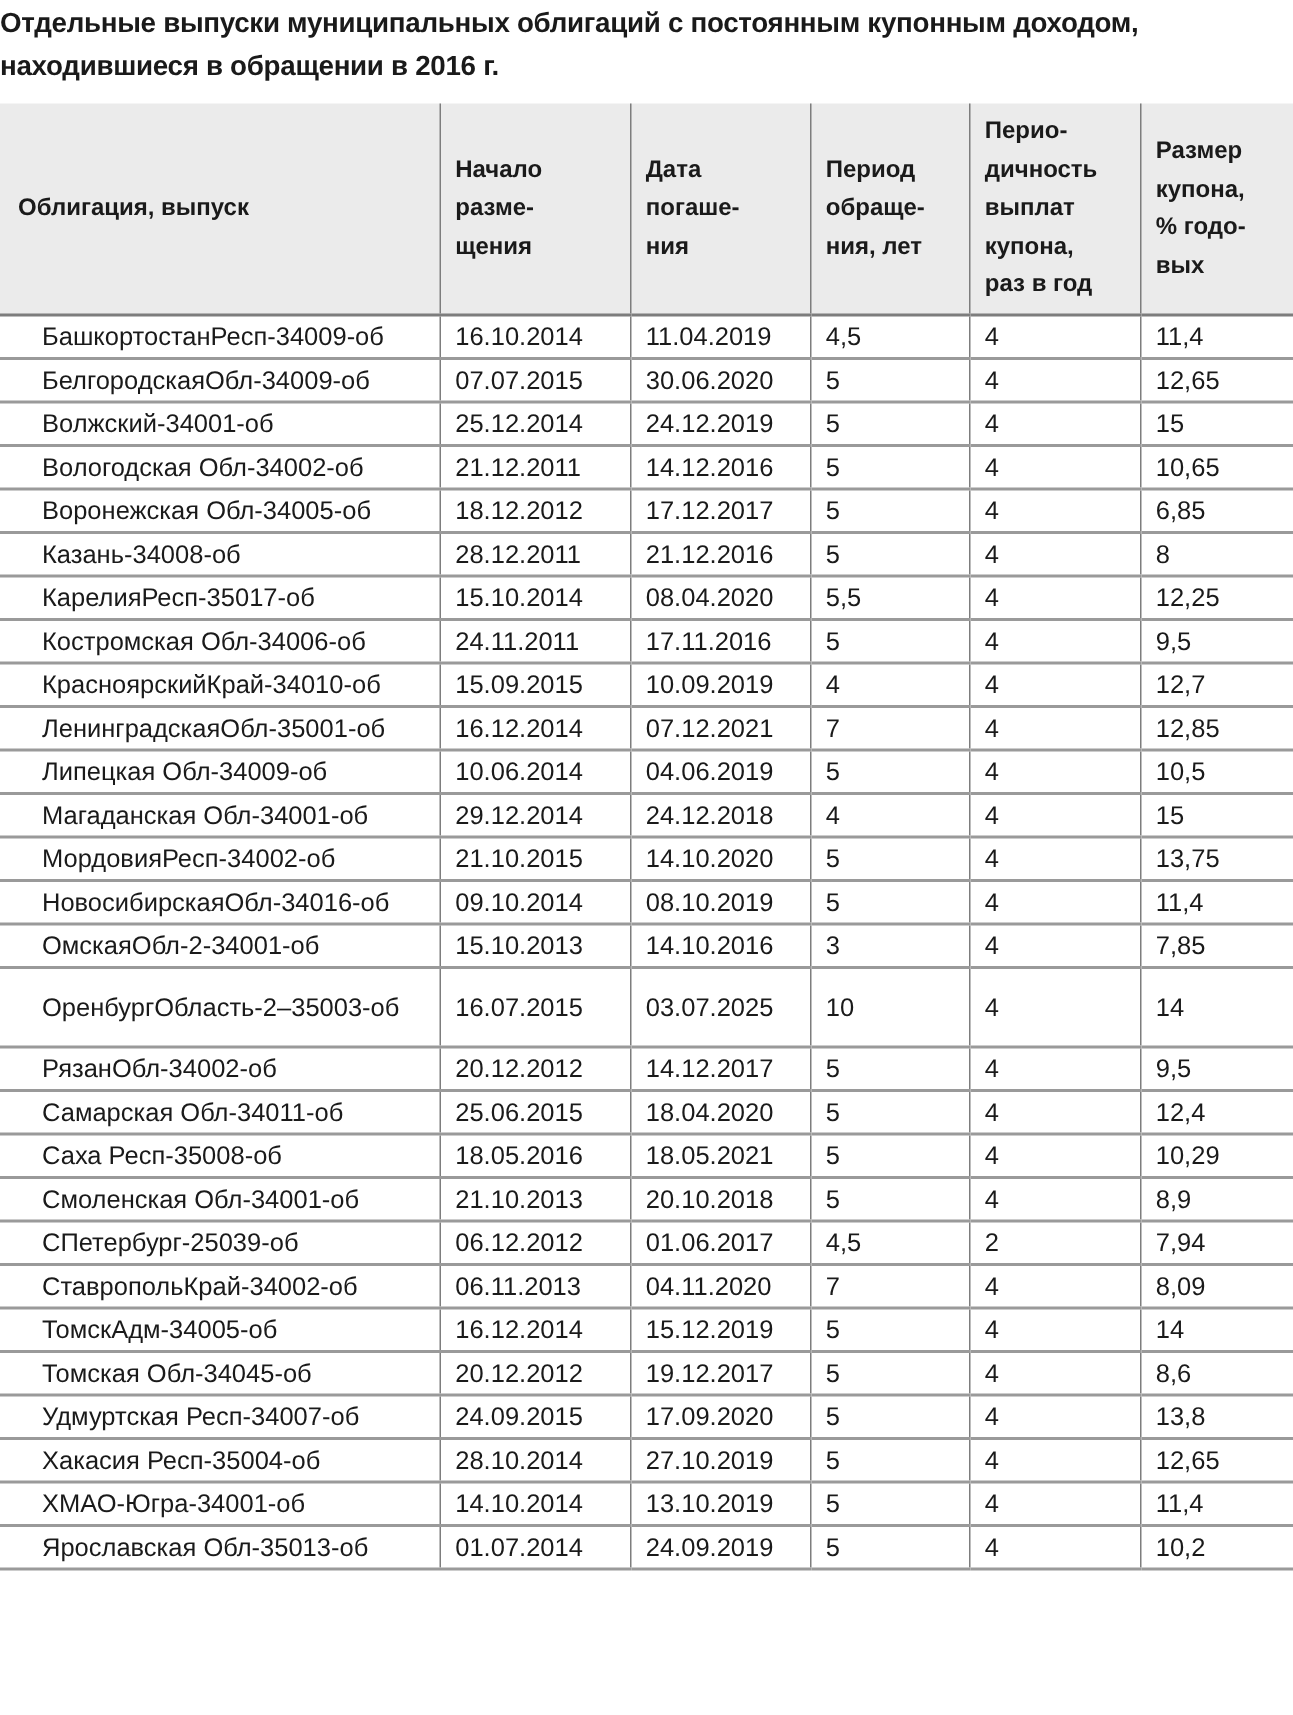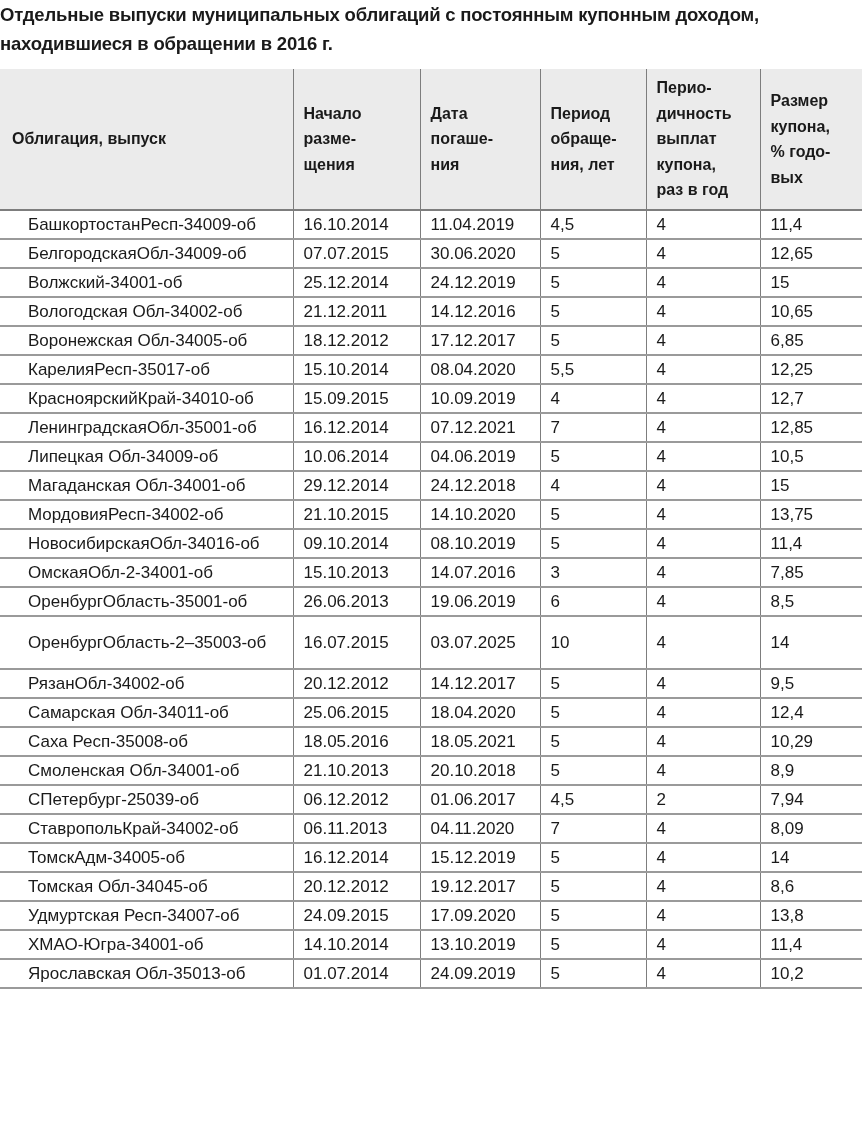--- a/index.html
+++ b/index.html
@@ -81,28 +81,44 @@
       </tr>
       <tr>
         <td>Воронежская Обл-34005-об</td>
         <td>18.12.2012</td>
         <td>17.12.2017</td>
         <td>5</td>
         <td>4</td>
         <td>6,85</td>
       </tr>
       <tr>
+        <td>Казань-34008-об</td>
+        <td>28.12.2011</td>
+        <td>21.12.2016</td>
+        <td>5</td>
+        <td>4</td>
+        <td>8</td>
+      </tr>
+      <tr>
         <td>КарелияРесп-35017-об</td>
         <td>15.10.2014</td>
         <td>08.04.2020</td>
         <td>5,5</td>
         <td>4</td>
         <td>12,25</td>
       </tr>
       <tr>
+        <td>Костромская Обл-34006-об</td>
+        <td>24.11.2011</td>
+        <td>17.11.2016</td>
+        <td>5</td>
+        <td>4</td>
+        <td>9,5</td>
+      </tr>
+      <tr>
         <td>КрасноярскийКрай-34010-об</td>
         <td>15.09.2015</td>
         <td>10.09.2019</td>
         <td>4</td>
         <td>4</td>
         <td>12,7</td>
       </tr>
       <tr>
         <td>ЛенинградскаяОбл-35001-об</td>
         <td>16.12.2014</td>
@@ -139,32 +155,24 @@
         <td>НовосибирскаяОбл-34016-об</td>
         <td>09.10.2014</td>
         <td>08.10.2019</td>
         <td>5</td>
         <td>4</td>
         <td>11,4</td>
       </tr>
       <tr>
         <td>ОмскаяОбл-2-34001-об</td>
         <td>15.10.2013</td>
-        <td>14.07.2016</td>
+        <td>14.10.2016</td>
         <td>3</td>
         <td>4</td>
         <td>7,85</td>
-      </tr>
-      <tr>
-        <td>ОренбургОбласть-35001-об</td>
-        <td>26.06.2013</td>
-        <td>19.06.2019</td>
-        <td>6</td>
-        <td>4</td>
-        <td>8,5</td>
       </tr>
       <tr class="tall">
         <td class="wrap">ОренбургОбласть-2–35003-об</td>
         <td>16.07.2015</td>
         <td>03.07.2025</td>
         <td>10</td>
         <td>4</td>
         <td>14</td>
       </tr>
       <tr>
@@ -233,20 +241,28 @@
       </tr>
       <tr>
         <td>Удмуртская Респ-34007-об</td>
         <td>24.09.2015</td>
         <td>17.09.2020</td>
         <td>5</td>
         <td>4</td>
         <td>13,8</td>
       </tr>
       <tr>
+        <td>Хакасия Респ-35004-об</td>
+        <td>28.10.2014</td>
+        <td>27.10.2019</td>
+        <td>5</td>
+        <td>4</td>
+        <td>12,65</td>
+      </tr>
+      <tr>
         <td>ХМАО-Югра-34001-об</td>
         <td>14.10.2014</td>
         <td>13.10.2019</td>
         <td>5</td>
         <td>4</td>
         <td>11,4</td>
       </tr>
       <tr>
         <td>Ярославская Обл-35013-об</td>
         <td>01.07.2014</td>

